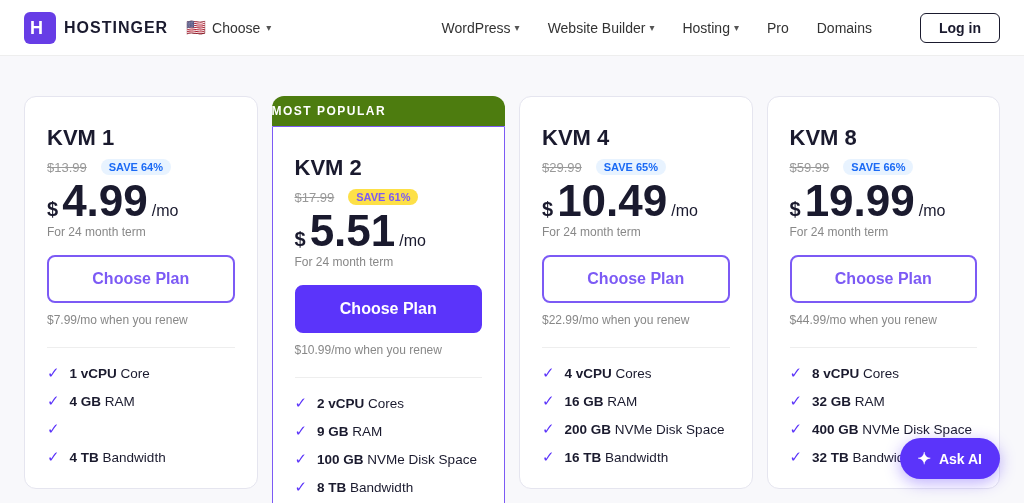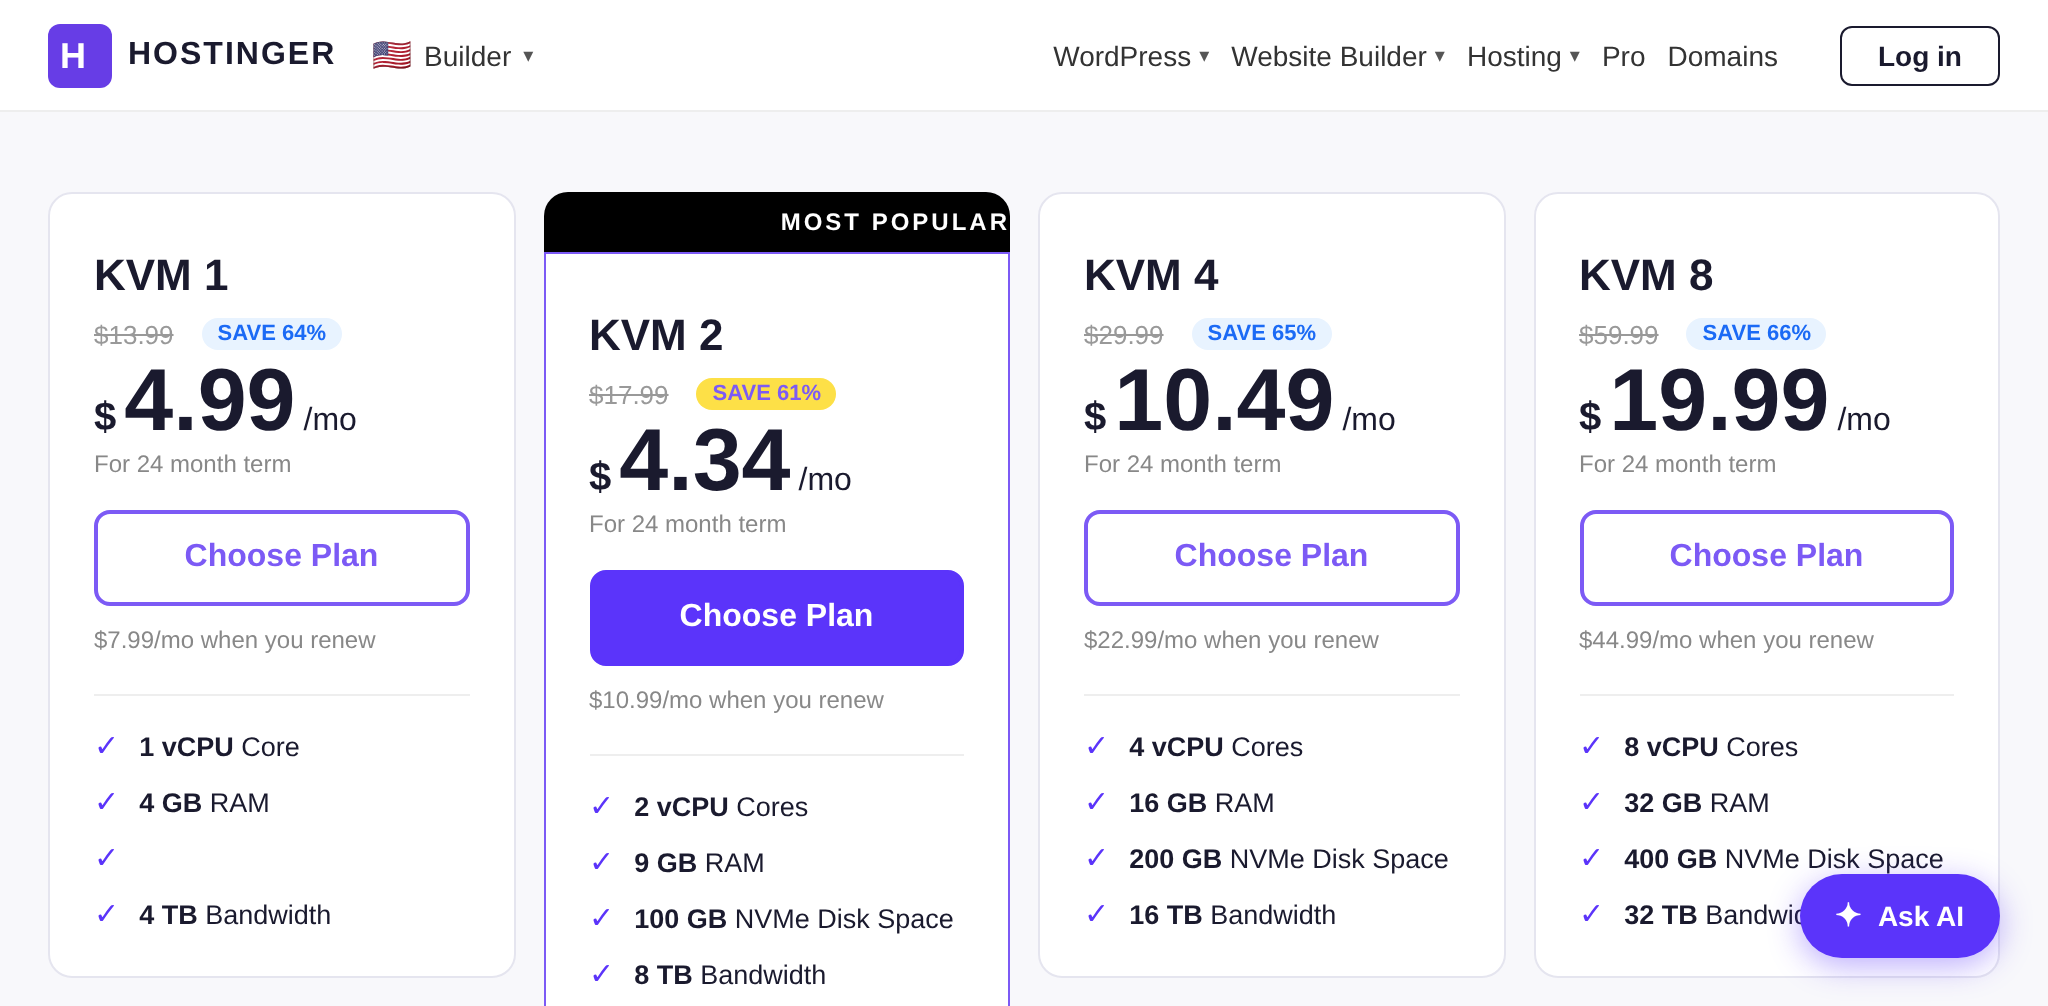--- a/index.html
+++ b/index.html
@@ -37,21 +37,21 @@
       gap: 6px;
       margin-left: 18px;
       font-size: 14px;
       color: #333;
       cursor: pointer;
     }
     .flag { font-size: 16px; }
     .nav-links {
       display: flex;
       align-items: center;
-      gap: 11px;
+      gap: 28px;
       margin-left: auto;
       font-size: 14px;
       color: #333;
     }
     .nav-item {
       display: flex;
       align-items: center;
       gap: 4px;
       cursor: pointer;
       white-space: nowrap;
@@ -93,23 +93,23 @@
       min-width: 0;
       position: relative;
     }
     .plan-card.popular {
       border-color: #7c5af5;
       border-top-left-radius: 0;
       border-top-right-radius: 0;
     }
 
     .popular-banner {
-      background: #000000;
+      background: #4d7c0f;
       color: #fff;
-      text-align: right;
+      text-align: left;
       font-size: 12px;
       font-weight: 700;
       letter-spacing: 1.5px;
       padding: 8px 0;
       border-radius: 12px 12px 0 0;
       text-transform: uppercase;
     }
 
     .plan-name {
       font-size: 22px;
@@ -254,21 +254,21 @@
 <header class="header">
   <div class="logo-area">
     <svg class="logo-icon" viewBox="0 0 32 32" fill="none">
       <rect width="32" height="32" rx="6" fill="#673DE6"></rect>
       <text x="6" y="22" font-size="18" font-weight="900" fill="#fff" font-family="Arial">H</text>
     </svg>
     <span>HOSTINGER</span>
   </div>
   <div class="lang-selector">
     <span class="flag">🇺🇸</span>
-    <span>Builder</span>
+    <span>Choose</span>
     <span class="chevron">▾</span>
   </div>
   <nav class="nav-links">
     <div class="nav-item">
       <span>WordPress</span>
       <span class="chevron">▾</span>
     </div>
     <div class="nav-item">
       <span>Website Builder</span>
       <span class="chevron">▾</span>
@@ -332,21 +332,21 @@
       <div style="flex: 1 1 0%; min-width: 0px;">
         <div class="popular-banner">MOST POPULAR</div>
     <div class="plan-card popular">
       <div class="plan-name">KVM 2</div>
       <div class="price-meta-row">
         <span class="old-price">$17.99</span>
         <span class="save-badge popular-badge">SAVE 61%</span>
       </div>
       <div class="price-row">
         <span class="price-dollar">$</span>
-        <span class="price-main">4.34</span>
+        <span class="price-main">5.51</span>
         <span class="price-mo">/mo</span>
       </div>
       <div class="term-text">For 24 month term</div>
       <button class="choose-btn solid">Choose Plan</button>
       <div class="renew-text">$10.99/mo when you renew</div>
       <hr class="divider">
       <ul class="feature-list">
 
           <li class="feature-item">
             <span class="check-icon">✓</span>

